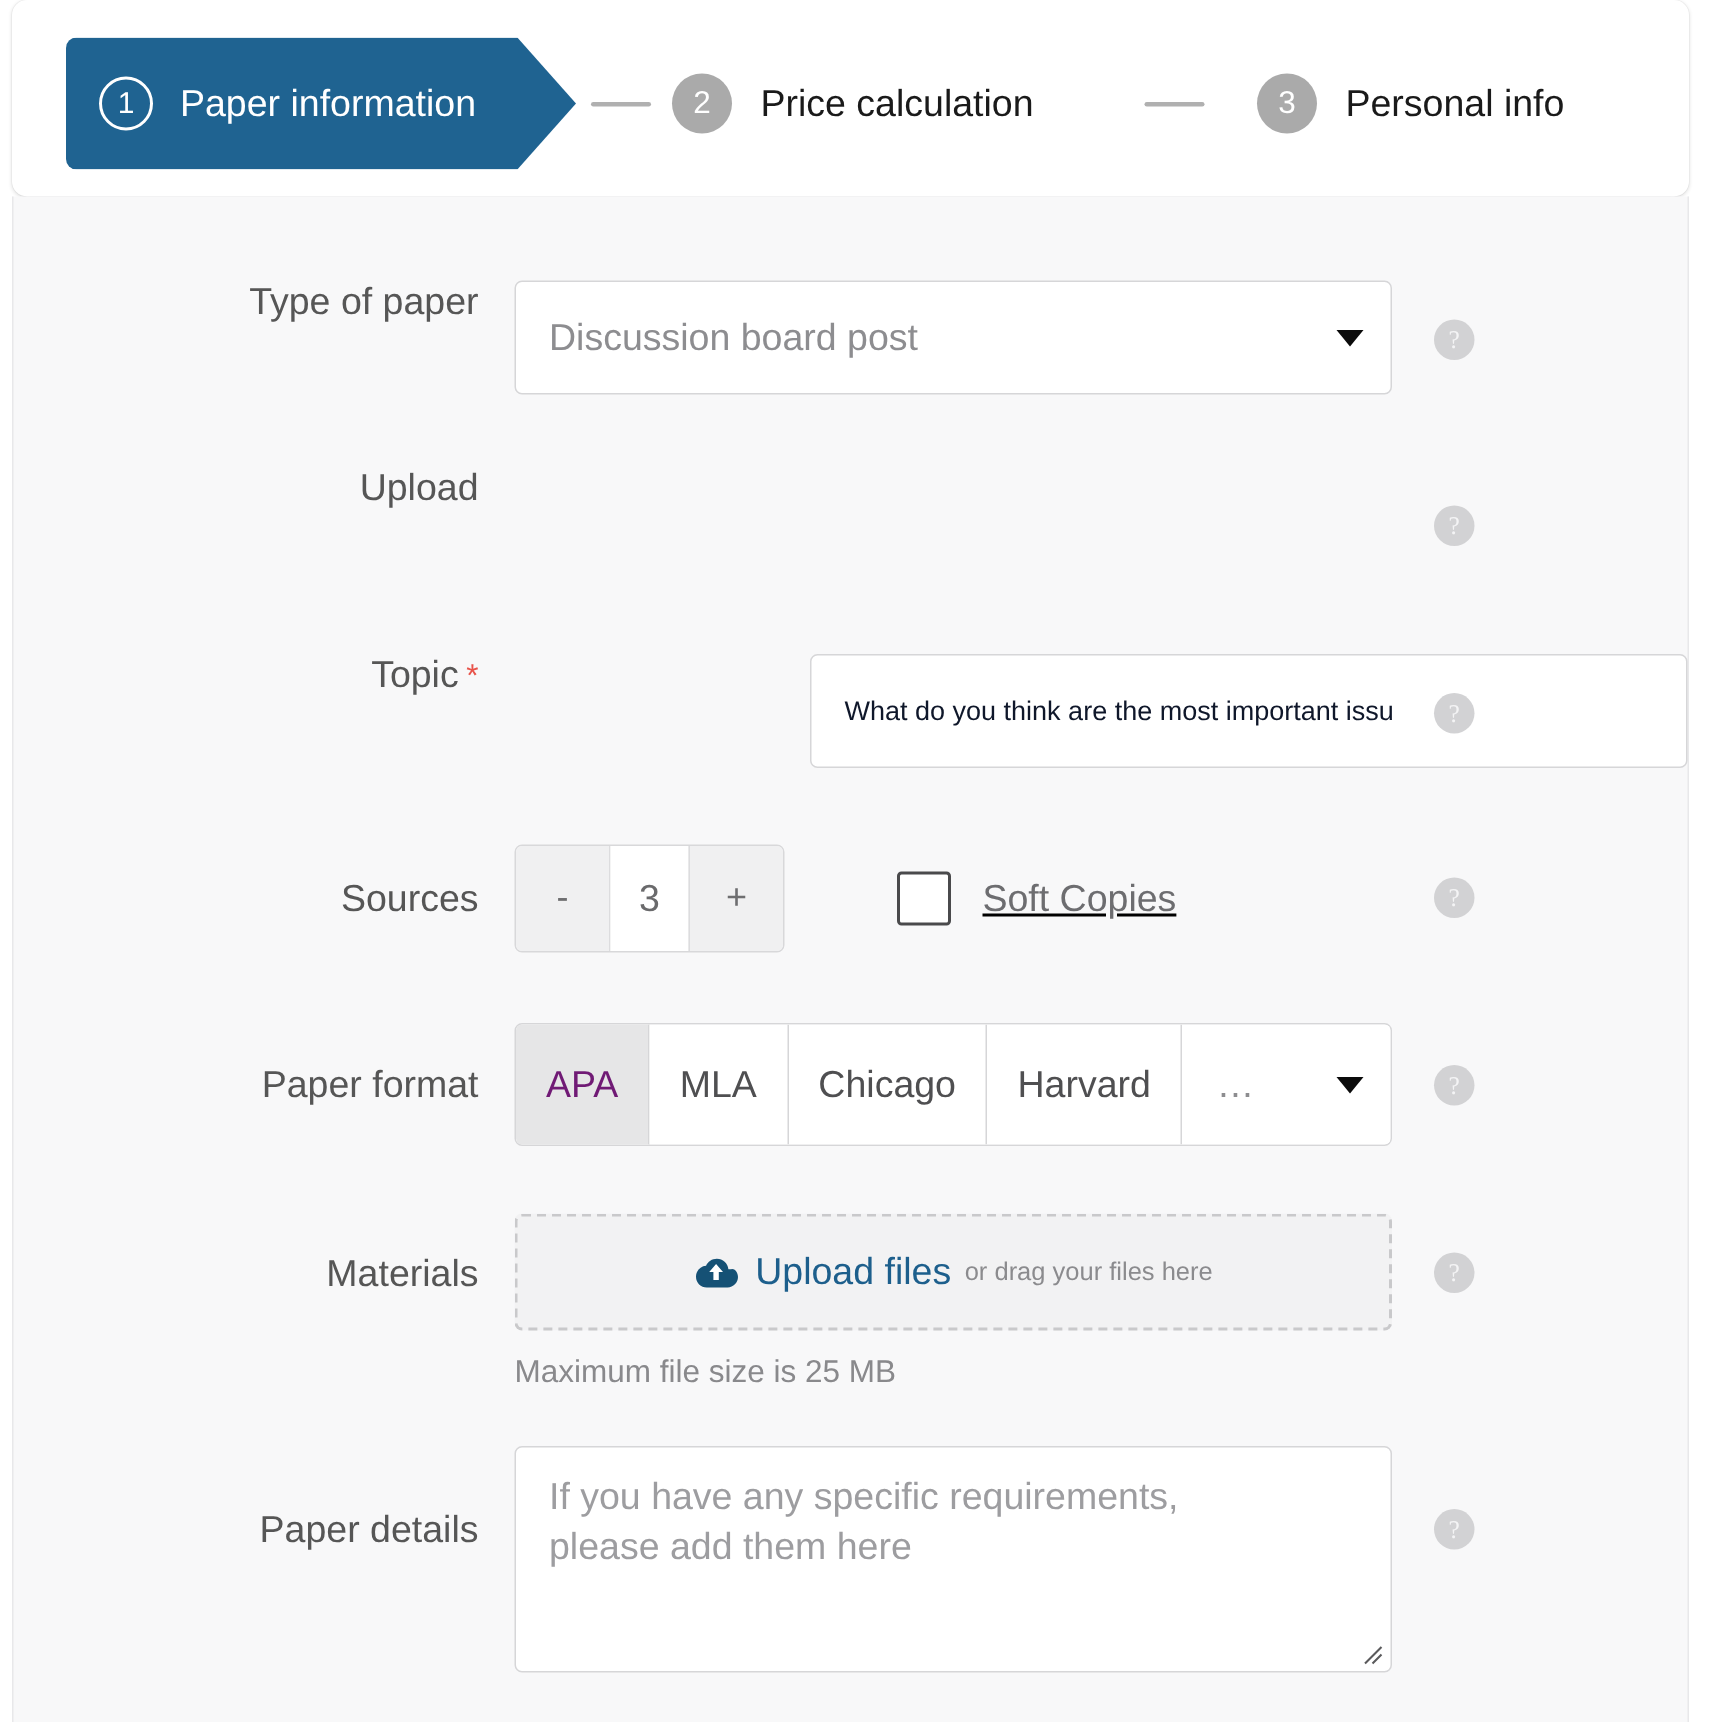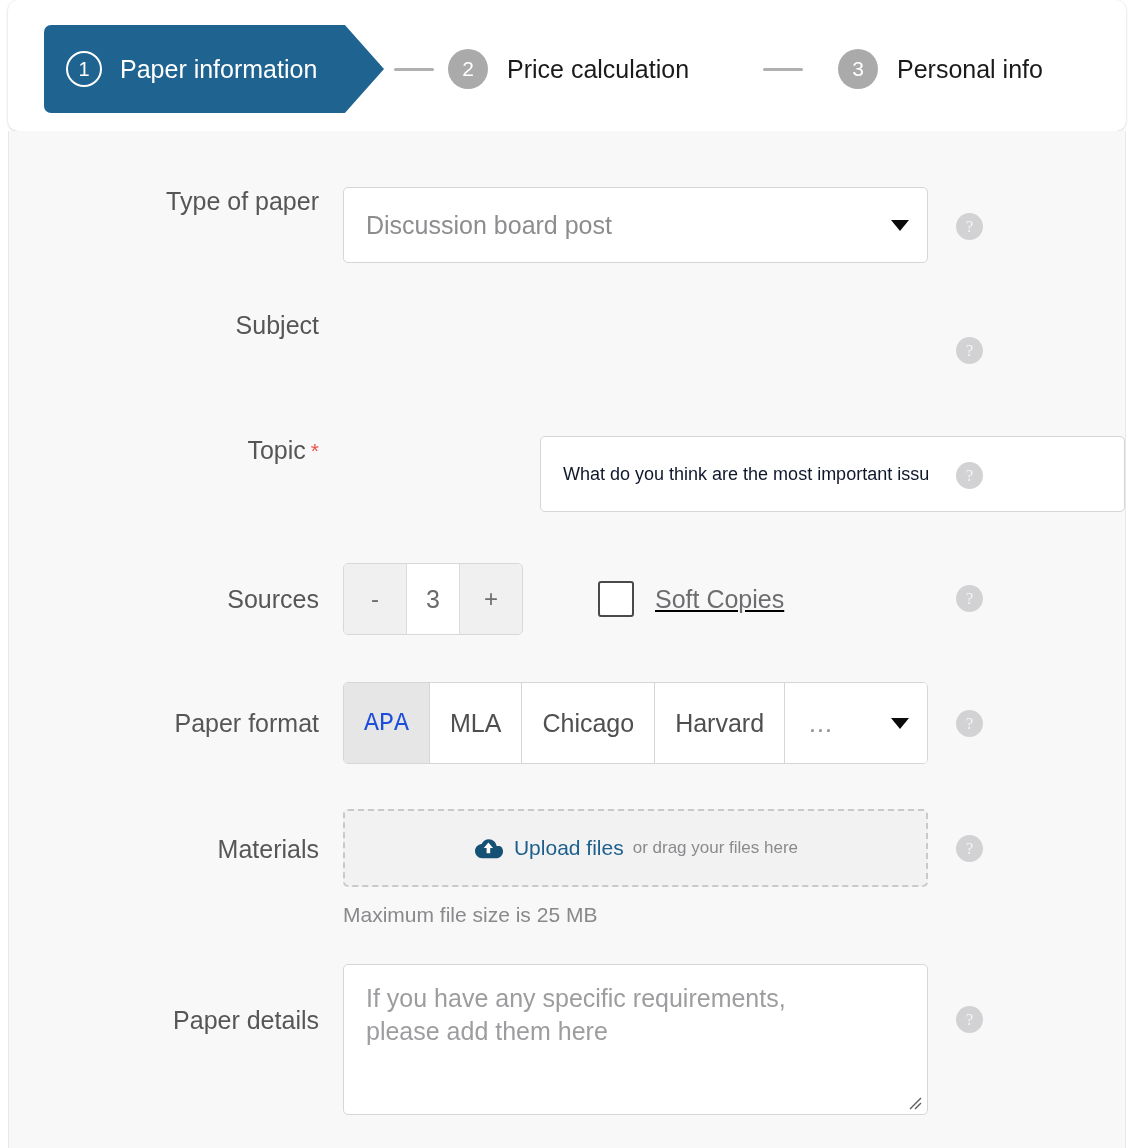--- a/index.html
+++ b/index.html
@@ -290,22 +290,21 @@
     justify-content: center;
     color: #4f4f51;
     font-size: 25px;
     border-right: 1px solid #d6d6d8;
     padding: 0 20px;
     background: #ffffff;
     white-space: nowrap;
   }
   .seg.selected {
     background: #e6e6e7;
-    color: #1d4ed8;
-    font-family: Liberation Mono, monospace;
+    color: #701a75;
   }
   .seg.more {
     flex: 1 1 auto;
     border-right: none;
     justify-content: space-between;
     padding: 0 18px 0 24px;
   }
   .seg.more .more-text {
     color: #8d8d90;
     font-size: 25px;
@@ -321,21 +320,21 @@
     background: #f2f2f3;
     box-sizing: border-box;
     display: flex;
     align-items: center;
     justify-content: center;
   }
   .upload-inner { display: flex; align-items: center; }
   .cloud-icon { width: 30px; height: 22px; flex: 0 0 auto; margin-right: 11px; }
   .upload-link {
     color: #1d5f8c;
-    font-size: 21px;
+    font-size: 25px;
   }
   .upload-rest {
     color: #8b8b8e;
     font-size: 17px;
     margin-left: 9px;
   }
   .upload-hint {
     margin-top: 16px;
     color: #89898c;
     font-size: 21px;
@@ -404,21 +403,21 @@
       <div class="field-control">
         <div class="select-box">
           <span class="select-value">Discussion board post</span>
           <span class="caret"></span>
         </div>
       </div>
       <div class="help-badge" style="top:26px;">?</div>
     </div>
 
     <div class="field-row" style="top:180px;">
-      <div class="field-label">Subject</div>
+      <div class="field-label">Upload</div>
       <div class="help-badge" style="top:26px;">?</div>
     </div>
 
     <div class="field-row" style="top:305px;justify-content:space-between;">
       <div class="field-label"><span>Topic</span><span class="req-star">*</span></div>
       <div class="field-control">
         <div class="text-input">
           <span class="placeholder">What do you think are the most important issu</span>
         </div>
       </div>

